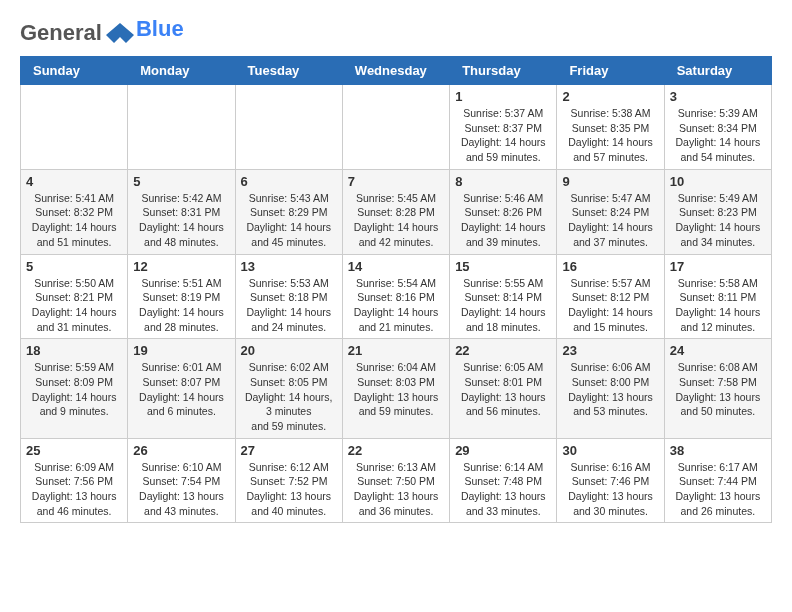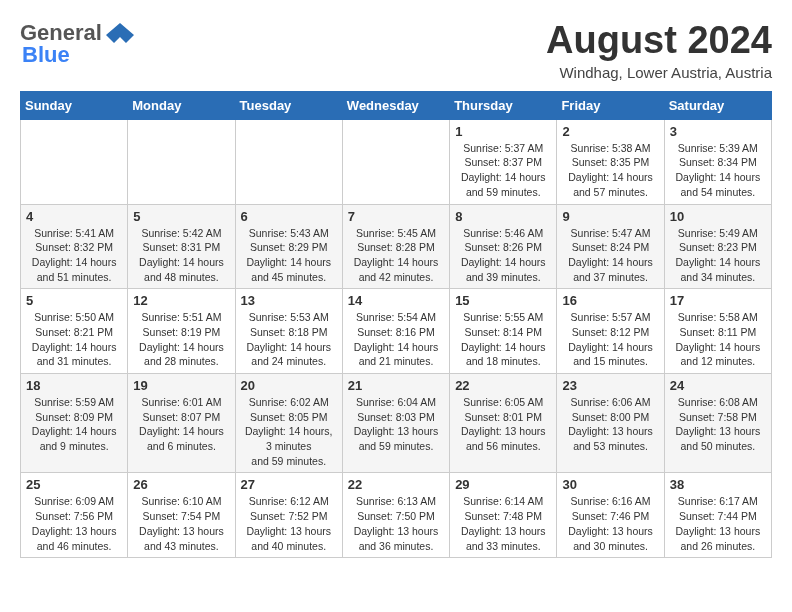--- a/index.html
+++ b/index.html
@@ -11,21 +11,21 @@
       padding: 20px;
     }
     .header {
       display: flex;
       align-items: flex-start;
       justify-content: space-between;
       margin-bottom: 10px;
     }
     .logo {
       display: flex;
-      flex-direction: column;
+      flex-direction: row;
       align-items: flex-start;
     }
     .logo-text {
       font-size: 22px;
       font-weight: bold;
       color: #333;
       display: flex;
       align-items: center;
       gap: 2px;
     }
@@ -52,21 +52,21 @@
     }
     .calendar {
       width: 100%;
       border-collapse: collapse;
       border: 1px solid #ccc;
     }
     .calendar th {
       background-color: #2a6db5;
       color: #fff;
       font-size: 13px;
-      padding: 6px 4px;
+      padding: 6px 12px;
       text-align: left;
       border: 1px solid #2a6db5;
       font-weight: bold;
     }
     .calendar td {
       border: 1px solid #ccc;
       vertical-align: top;
       padding: 4px 5px;
       width: calc(100% / 7);
       min-height: 80px;
@@ -104,24 +104,20 @@
 <div class="header">
   <div class="logo">
     <div class="logo-text">
       <span class="logo-general">General</span>
       <svg class="logo-icon" viewBox="0 0 28 20" xmlns="http://www.w3.org/2000/svg">
         <polygon points="14,0 28,12 20,20 14,14 8,20 0,12" fill="#2a6db5"></polygon>
       </svg>
     </div>
     <span class="logo-blue" style="font-size:22px;font-weight:bold;color:#3b82f6;margin-top:-4px;margin-left:2px;">Blue</span>
   </div>
-  <div class="title-section">
-    <div class="month-year">August 2024</div>
-    <div class="location">Windhag, Lower Austria, Austria</div>
-  </div>
 </div>
 
 <table class="calendar">
   <thead>
     <tr>
     <th>Sunday</th>
         <th>Monday</th>
         <th>Tuesday</th>
         <th>Wednesday</th>
         <th>Thursday</th>

